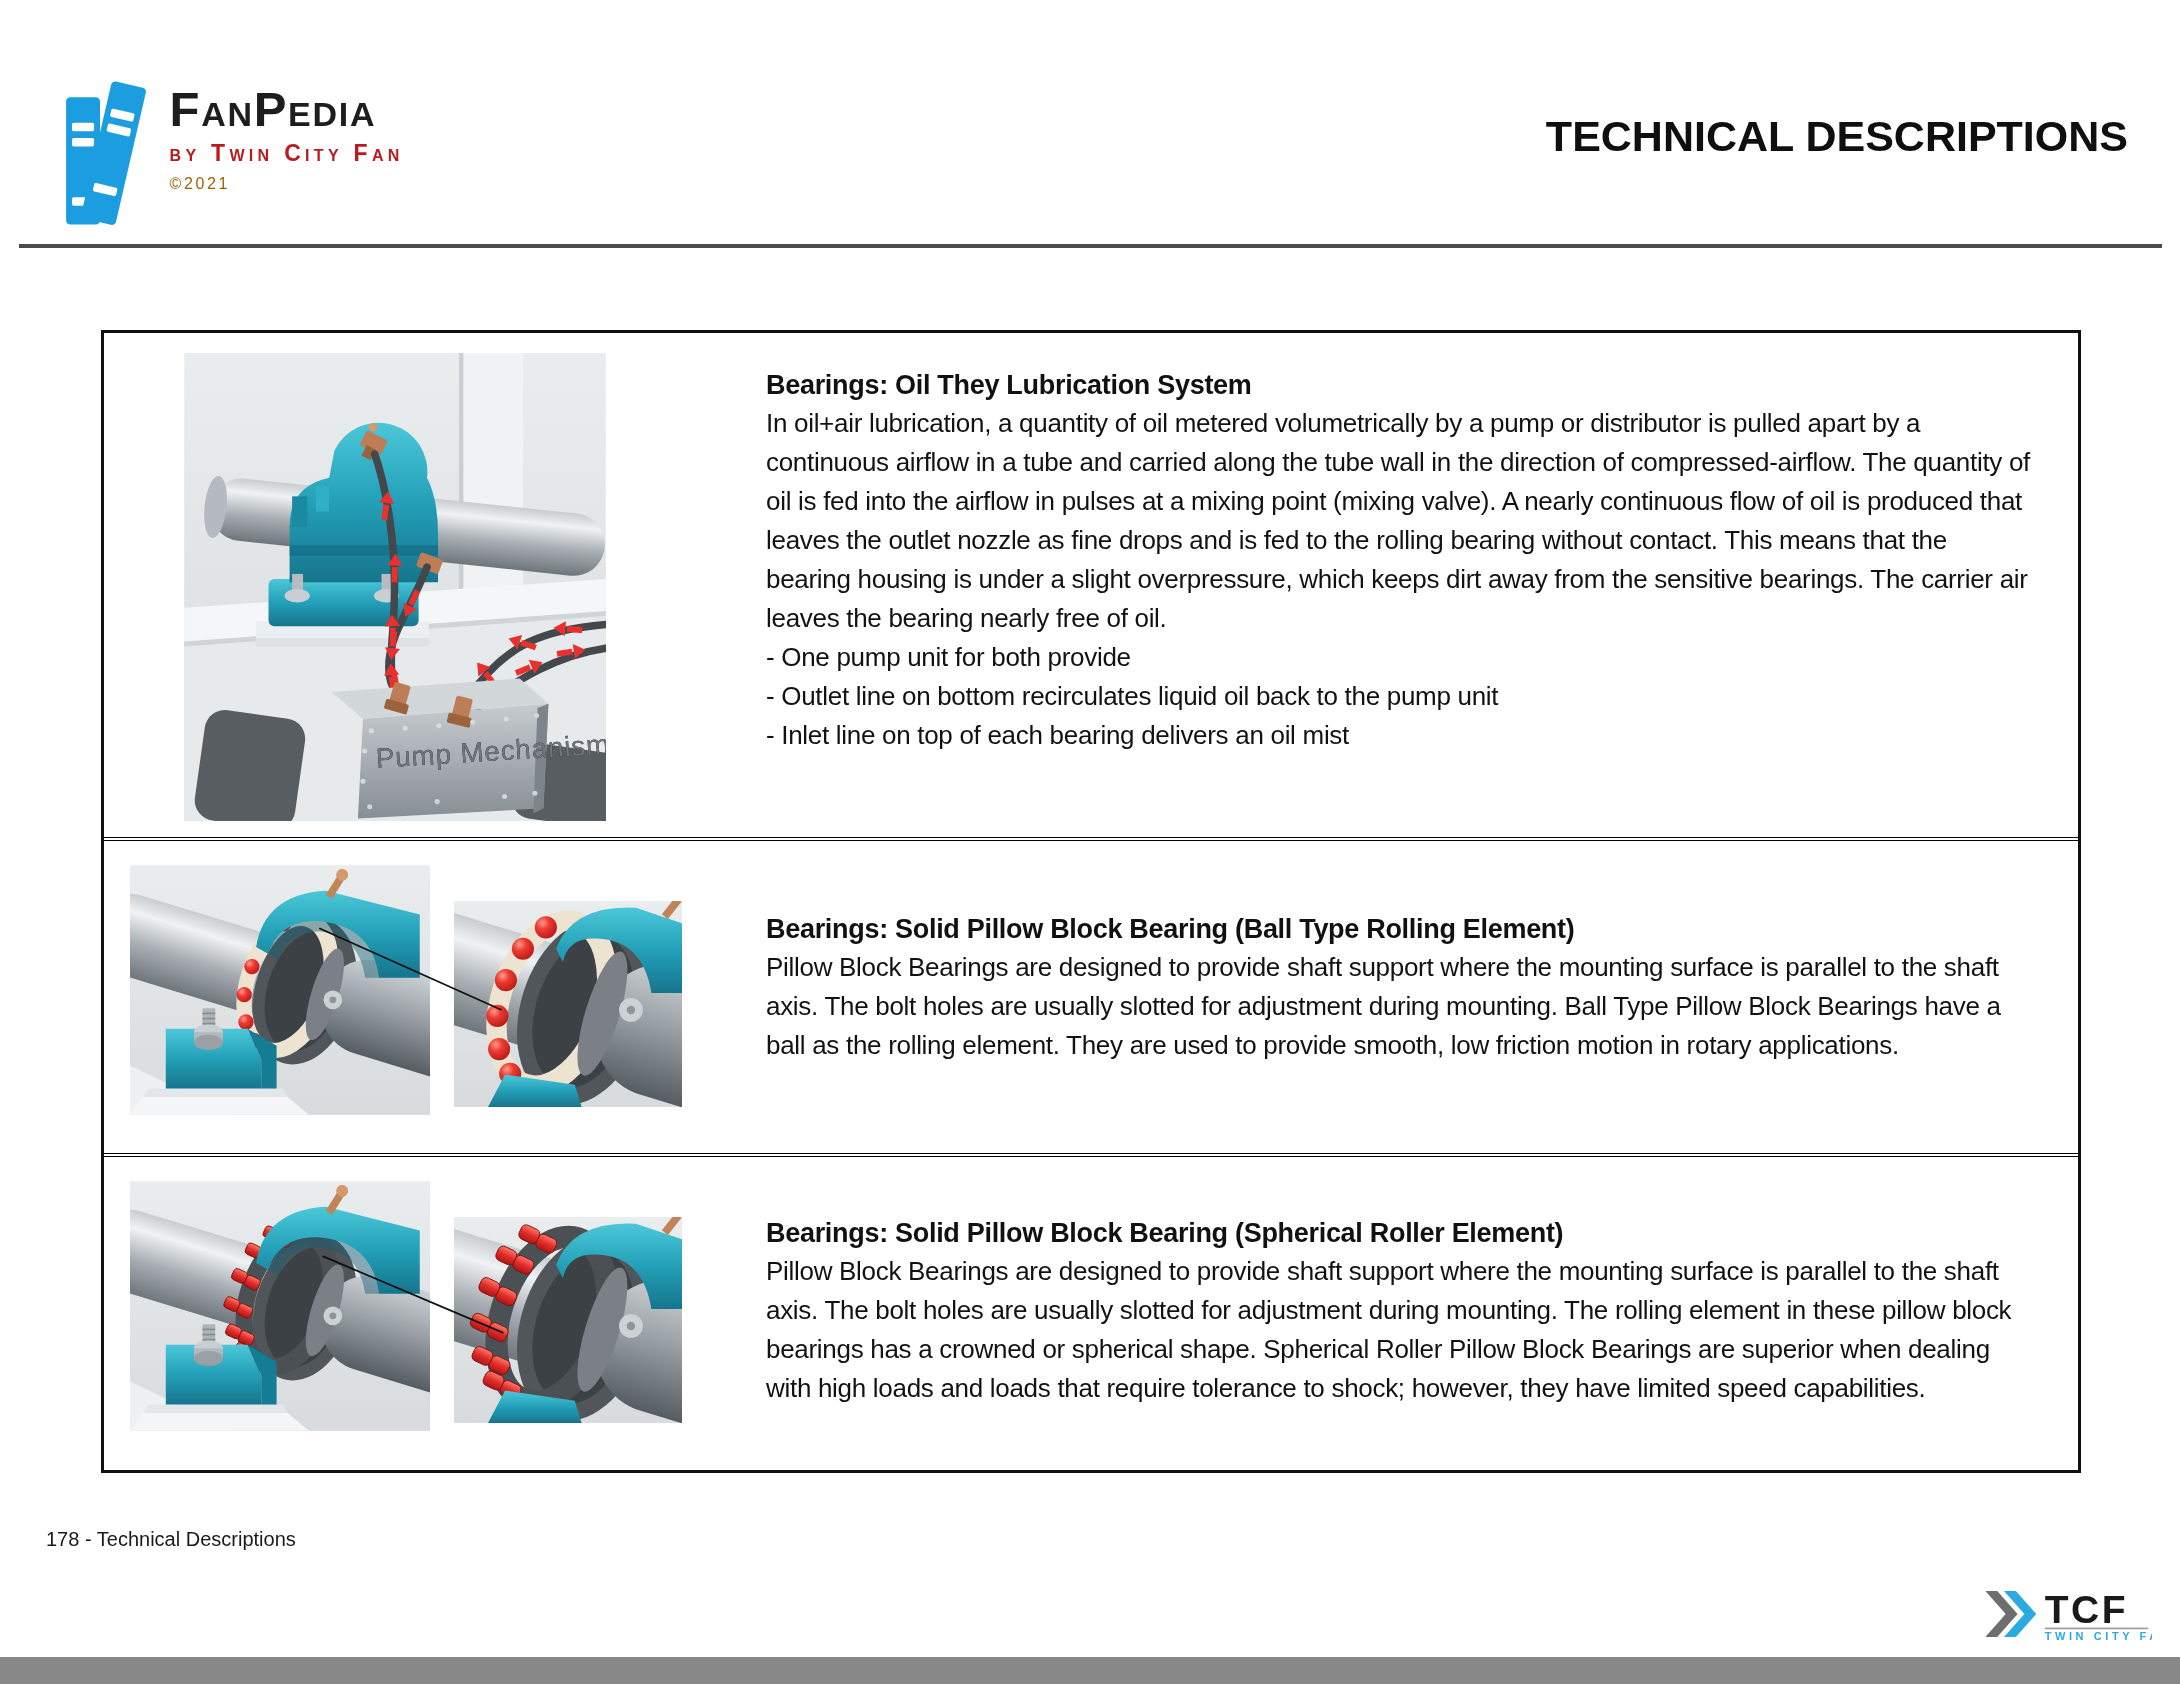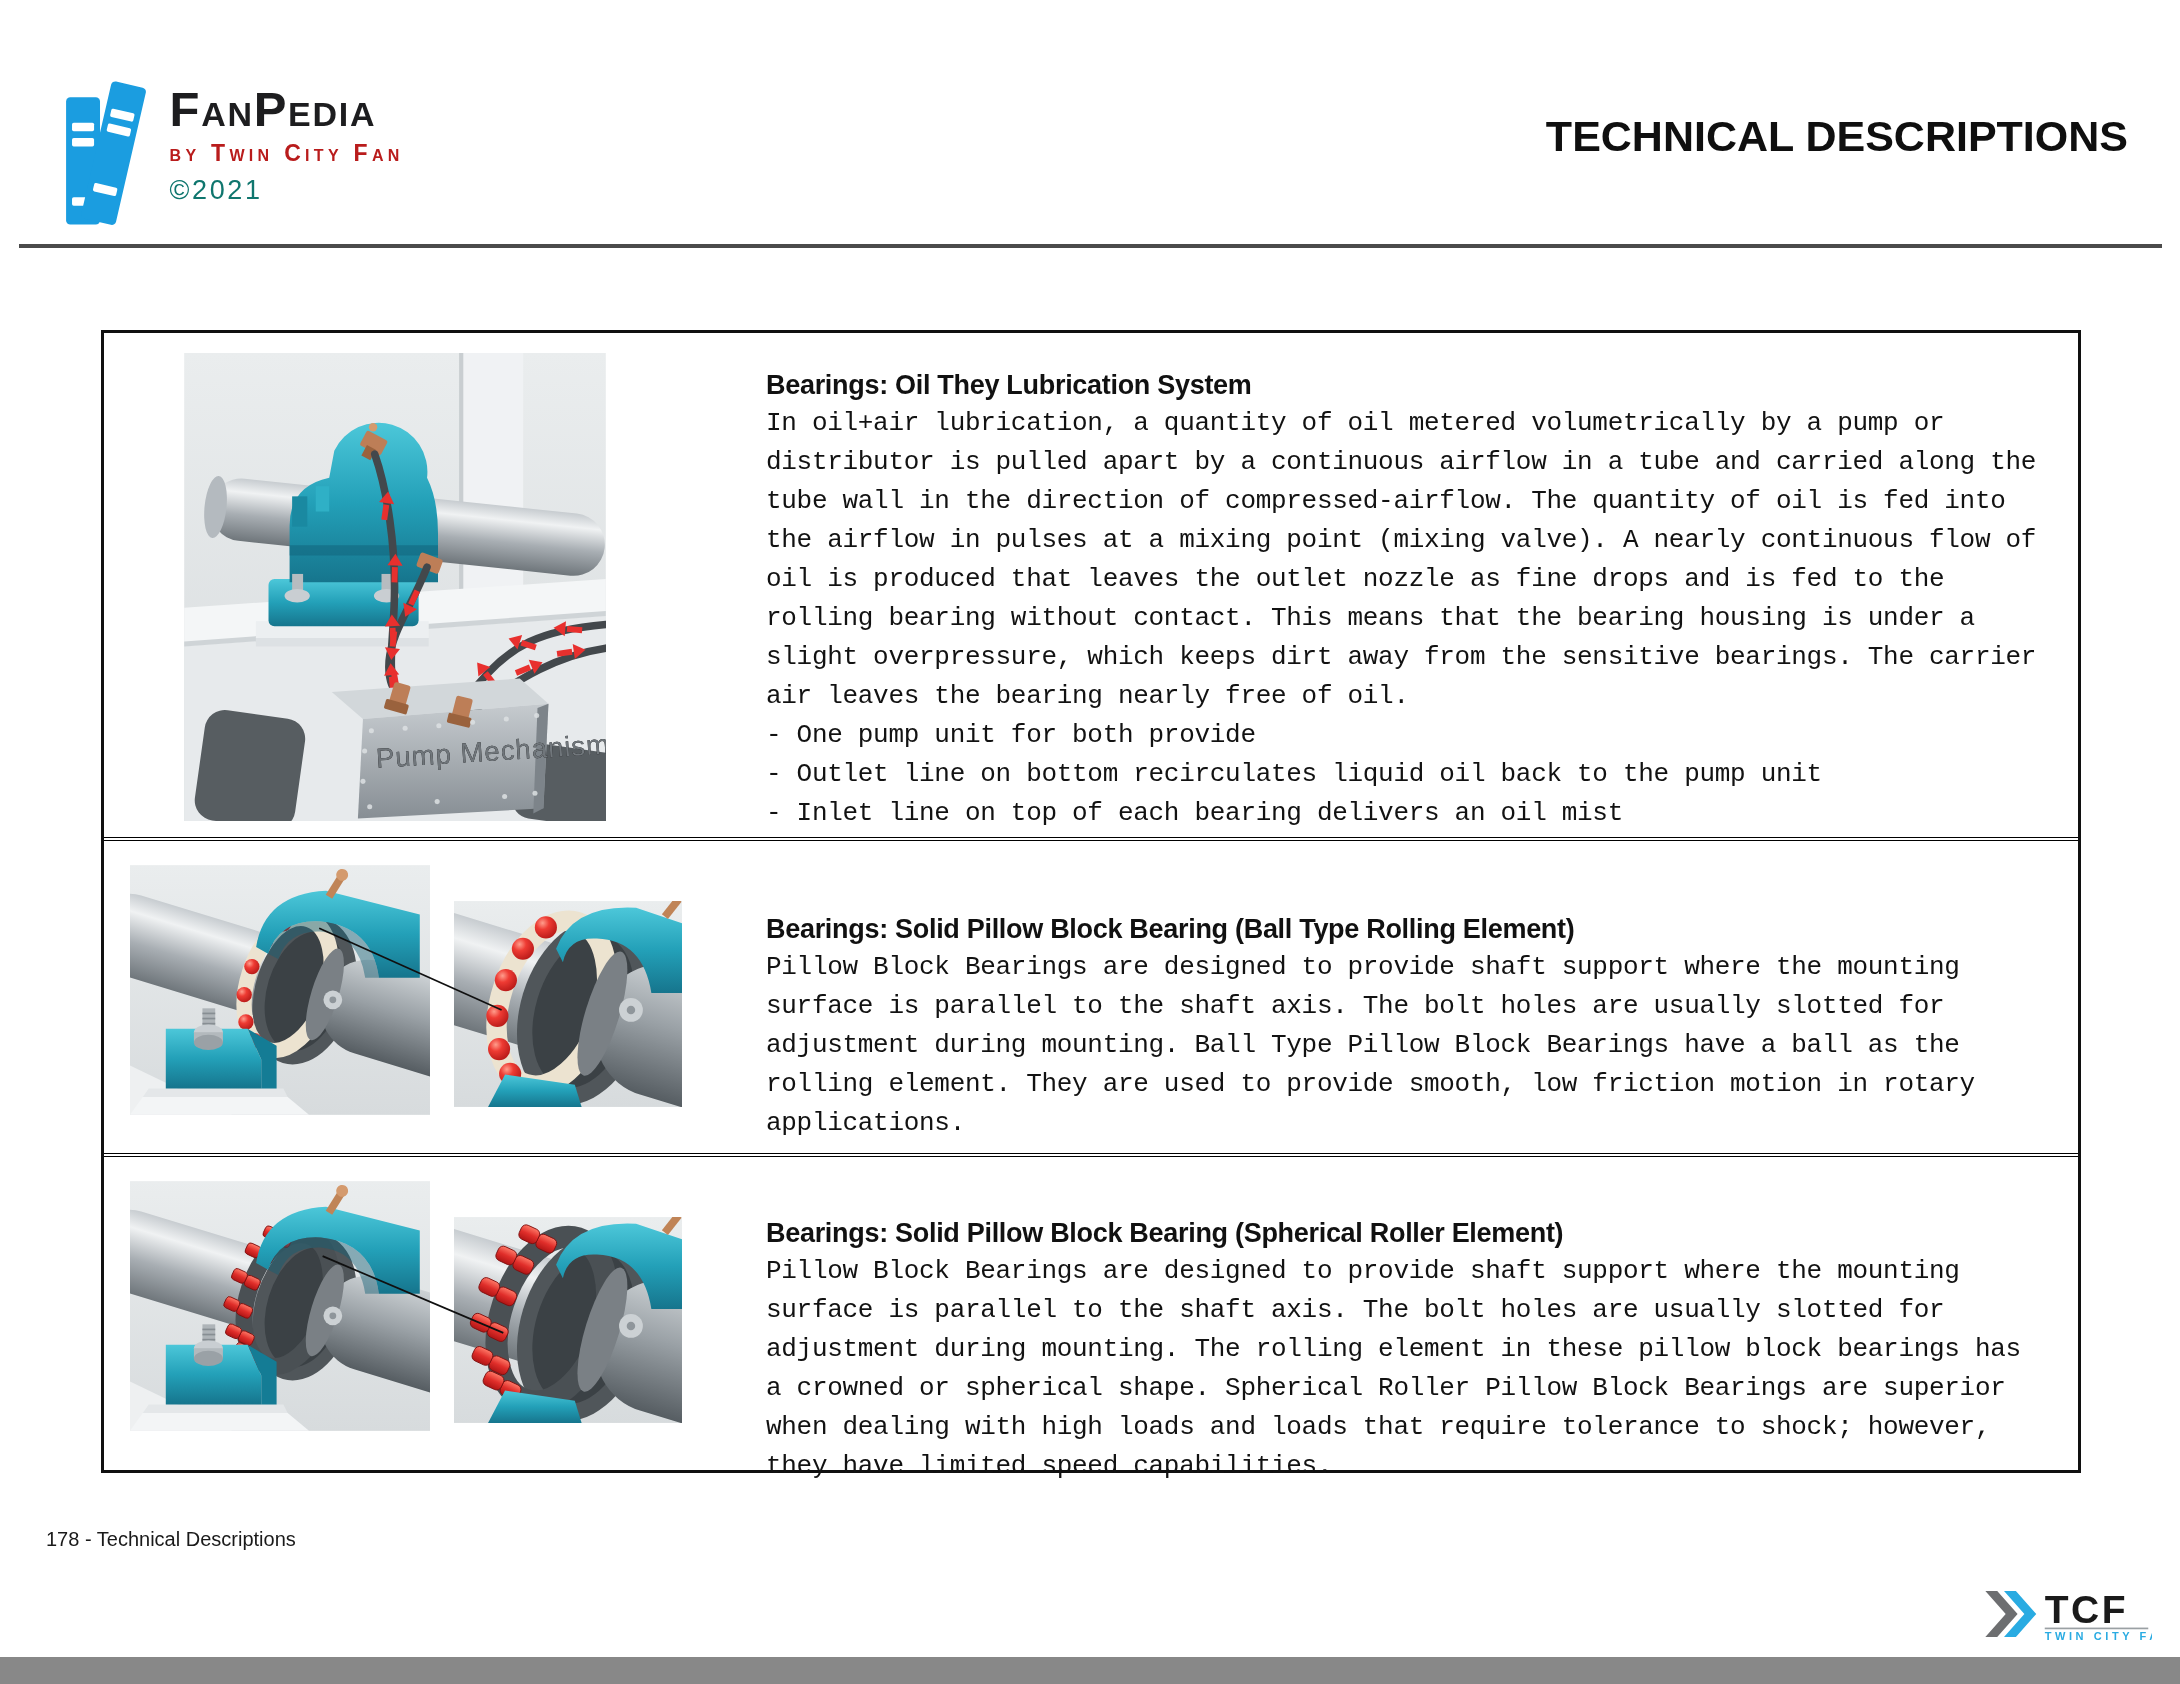--- a/index.html
+++ b/index.html
@@ -12,21 +12,21 @@
   .brand-icon{width:95px; height:147px;}
   .brand-text{padding-top:6.8px;}
   .brand-main{
     font-variant:small-caps; font-weight:800; font-size:49px; letter-spacing:1.7px;
     color:#1d1d1f; line-height:1;
   }
   .brand-sub{
     font-variant:small-caps; font-weight:600; font-size:23px; letter-spacing:4.3px;
     color:#b91c1c; line-height:1; margin-top:8.5px;
   }
-  .brand-copy{font-size:27px; color:#0f766e; letter-spacing:2.6px; margin-top:10.2px;}
+  .brand-copy{font-size:16px; color:#a16207; letter-spacing:2.6px; margin-top:10.2px;}
   .page-title{
     position:absolute; right:53px; top:112px; font-size:43px; font-weight:700;
     letter-spacing:0px; color:#0f0f0f;
   }
   .header-rule{position:absolute; left:19px; right:19px; top:244px; height:4.3px; background:#4b4b4b;}
   
   .tbl{
     position:absolute; left:101px; top:330px; width:1980px; height:1143px;
     border:3.4px solid #101010; box-sizing:border-box; background:#fff;
     display:flex; flex-direction:column;
@@ -35,21 +35,21 @@
   .row-1{height:504px;}
   .row-2,.row-3{height:316px; border-top:4.3px double #000;}
   .fig-cell{width:662px; flex:none; box-sizing:border-box;}
   .row-1 .fig-cell{padding:20.4px 0 0 80px;}
   .row-2 .fig-cell,.row-3 .fig-cell{padding:24px 0 0 25.6px;}
   .txt-cell{flex:1; padding-right:41px; box-sizing:border-box;}
   .row-1 .txt-cell{padding-top:37px;}
   .row-2 .txt-cell{padding-top:73px;}
   .row-3 .txt-cell{padding-top:61px;}
   .sec-title{font-size:27px; font-weight:bold; letter-spacing:-0.3px; margin-bottom:2.6px;}
-  .sec-body,.sec-bullet{font-size:26px; line-height:1.5; letter-spacing:-0.3px; color:#121212;font-family:Liberation Mono, monospace;}
+  .sec-body,.sec-bullet{font-size:26px; line-height:1.5; letter-spacing:-0.3px; color:#121212;}
   
   .cluster{position:relative; width:554px; height:256px;}
   .cluster .fig-left{position:absolute; left:0; top:0; width:300px; height:250px;}
   .cluster .fig-right{position:absolute; left:324px; top:36px; width:228px; height:206px;}
   .cluster .callout{position:absolute; left:0; top:0; width:554px; height:256px; pointer-events:none;}
   
   .page-label{position:absolute; left:46px; top:1528px; font-size:20px; color:#1a1a1a;}
   .tcf-logo{position:absolute; left:1985px; top:1586px; width:167px; height:56px;}
 </style>
 </head>

